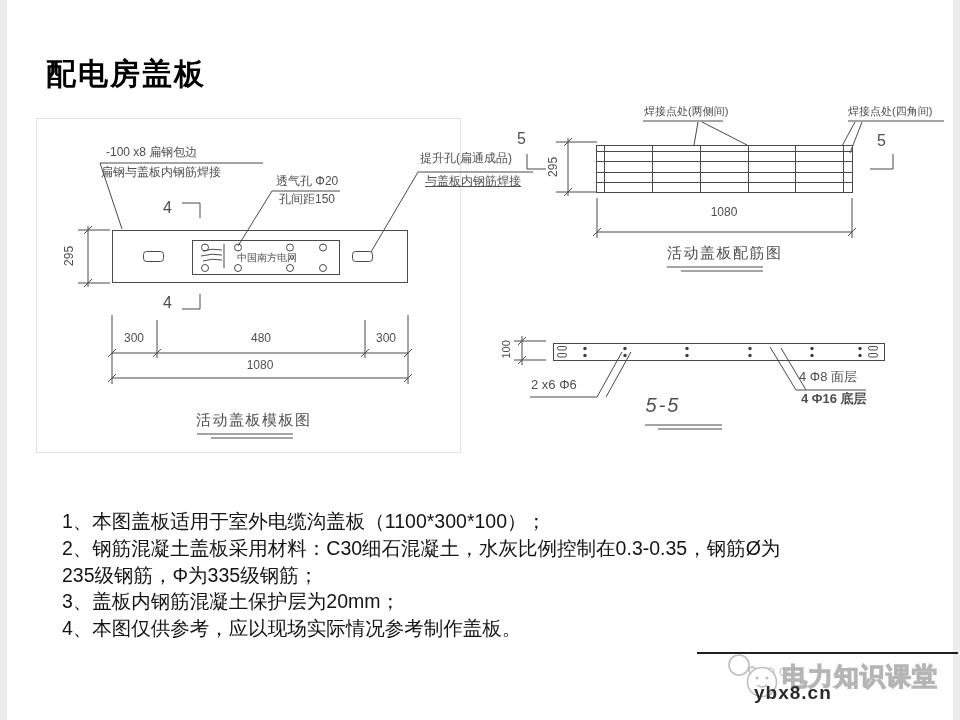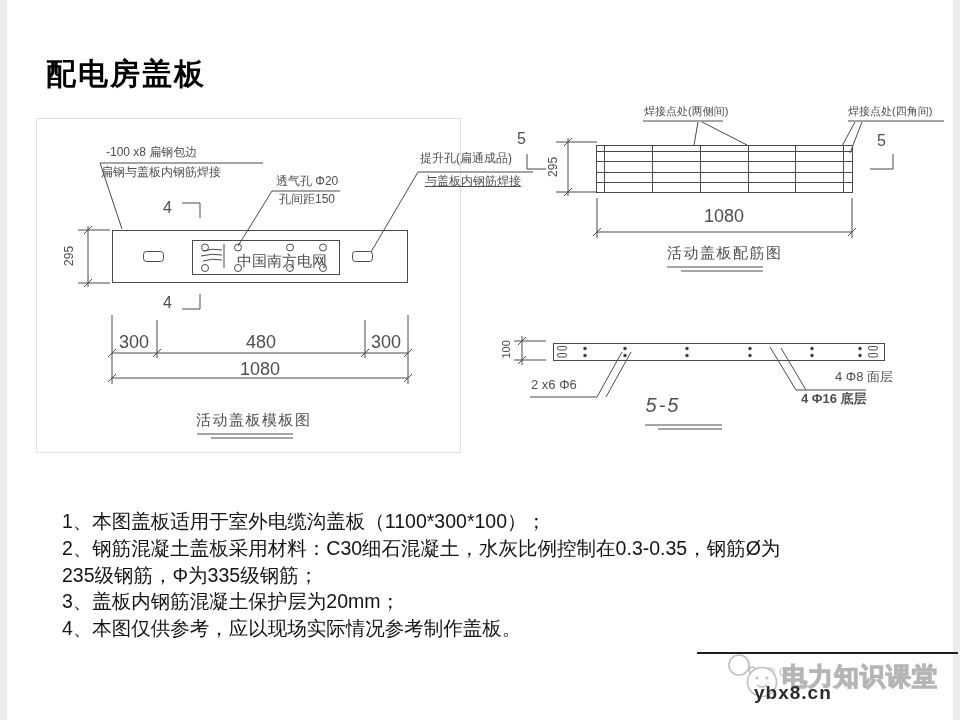--- a/index.html
+++ b/index.html
@@ -4,25 +4,25 @@
 <style>
   html,body{margin:0;padding:0;background:#fff;}
   .slide{position:relative;width:960px;height:720px;background:#ffffff;overflow:hidden;
          font-family:"Liberation Sans","DejaVu Sans",sans-serif;}
   .abs{position:absolute;}
   .edge{position:absolute;top:0;height:720px;background:#ededed;}
   .edge-l{left:0;width:7px;}
   .edge-r{right:0;width:7px;}
   .title{left:46px;top:54px;font-size:30px;font-weight:800;letter-spacing:2px;color:#000;margin:0;}
   .cad{color:#4f4f4f;white-space:nowrap;line-height:1.15;}
-  .s9{font-size:15px;}
+  .s9{font-size:10px;}
   .s11{font-size:11px;}
   .s12{font-size:12px;}
   .s13{font-size:13px;}
-  .s135{font-size:18px;}
+  .s135{font-size:12px;}
   .s15{font-size:15px;letter-spacing:1.5px;}
   .s16{font-size:16px;}
   .s20{font-size:20px;letter-spacing:2px;}
   .ctr{text-align:center;}
   .rot{transform:rotate(-90deg);transform-origin:center center;}
   .notes{left:62px;top:508px;width:860px;font-size:19.5px;line-height:26.8px;color:#141414;}
   .notes div{white-space:nowrap;}
   .footer-line{left:697px;top:652px;width:261px;height:2px;background:#1f1f1f;}
   .brand{left:782px;top:660px;font-size:25px;font-weight:bold;letter-spacing:1px;color:#f7f7f7;
          -webkit-text-stroke:1.2px #b5b5b5;white-space:nowrap;}
@@ -198,21 +198,21 @@
   <span class="abs cad s11" style="left:644px;top:105px;">焊接点处(两侧间)</span>
   <span class="abs cad s11" style="left:848px;top:105px;">焊接点处(四角间)</span>
   <span class="abs cad s16" style="left:517px;top:130px;">5</span>
   <span class="abs cad s16" style="left:877px;top:132px;">5</span>
   <span class="abs cad s12 ctr rot" style="left:534px;top:160px;width:40px;">295</span>
   <span class="abs cad s135 ctr" style="left:702px;top:206px;width:44px;">1080</span>
   <span class="abs cad s15" style="left:667px;top:244px;text-align:center;">活动盖板配筋图</span>
 
   <span class="abs cad s11 ctr rot" style="left:488px;top:343px;width:36px;">100</span>
   <span class="abs cad s13" style="left:531px;top:378px;">2 x6 Φ6</span>
-  <span class="abs cad s13" style="left:799px;top:370px;margin-left:36px;">4 Φ8  面层</span>
+  <span class="abs cad s13" style="left:799px;top:370px;">4 Φ8  面层</span>
   <span class="abs cad s13" style="left:801px;top:392px;font-weight:bold;">4 Φ16 底层</span>
   <span class="abs cad s20 ctr" style="left:633px;top:394px;width:60px;font-style:italic;">5-5</span>
 
   <div class="abs notes">
     <div>1、本图盖板适用于室外电缆沟盖板（1100*300*100）；</div>
     <div>2、钢筋混凝土盖板采用材料：C30细石混凝土，水灰比例控制在0.3-0.35，钢筋Ø为</div>
     <div>235级钢筋，Φ为335级钢筋；</div>
     <div>3、盖板内钢筋混凝土保护层为20mm；</div>
     <div>4、本图仅供参考，应以现场实际情况参考制作盖板。</div>
   </div>

